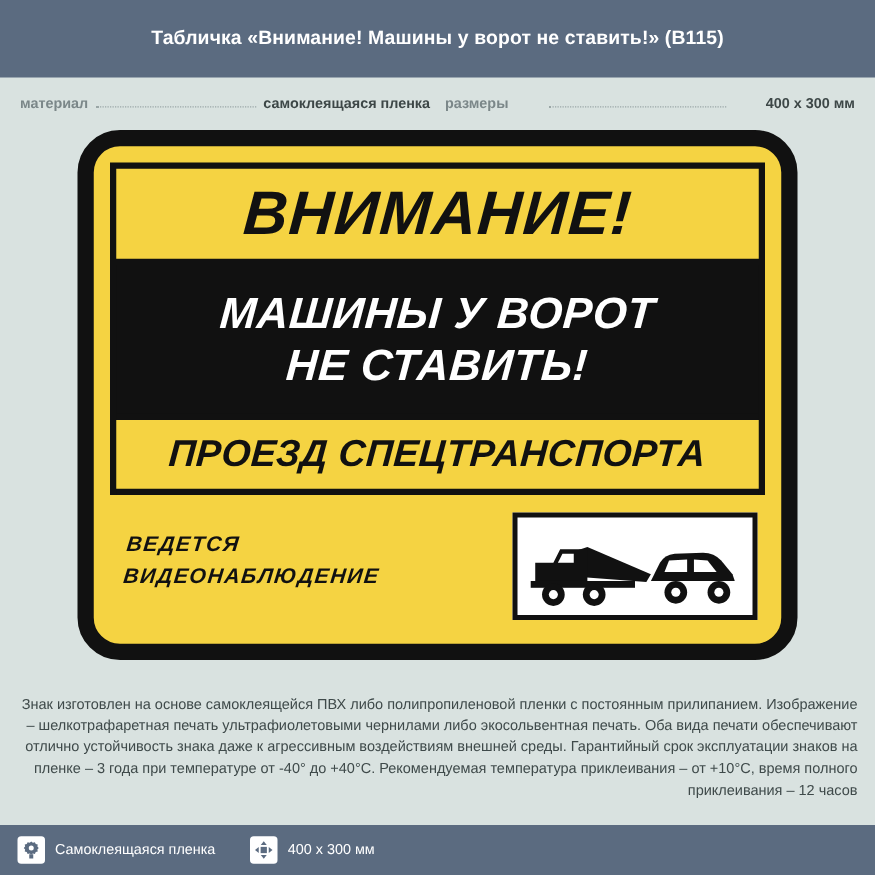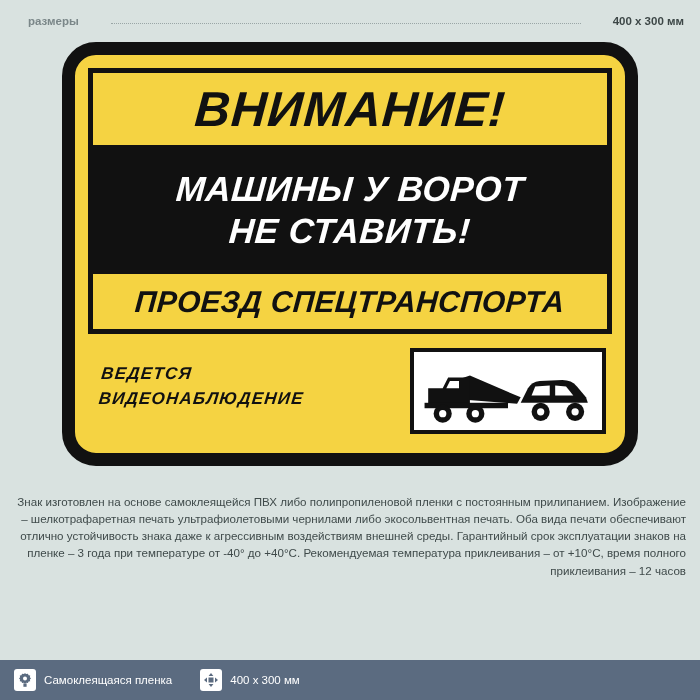--- a/index.html
+++ b/index.html
@@ -166,22 +166,30 @@
     display: flex; align-items: center; justify-content: center;
   }
   .ficon svg { display: block; }
   .footer-label { font-weight: normal; }
 </style>
 </head>
 <body>
 
 <div class="page">
 
+  <div class="header">
+    <div class="header-title">Табличка «Внимание! Машины у ворот не ставить!» (В115)</div>
+  </div>
 
   <div class="specs">
+    <div class="spec-block">
+      <span class="spec-key">материал</span>
+      <span class="spec-dots"></span>
+      <span class="spec-val">самоклеящаяся пленка</span>
+    </div>
     <div class="spec-block second">
       <span class="spec-key">размеры</span>
       <span class="spec-dots"></span>
       <span class="spec-val">400 х 300 мм</span>
     </div>
   </div>
 
   <div class="sign-area">
     <div class="sign">
 

